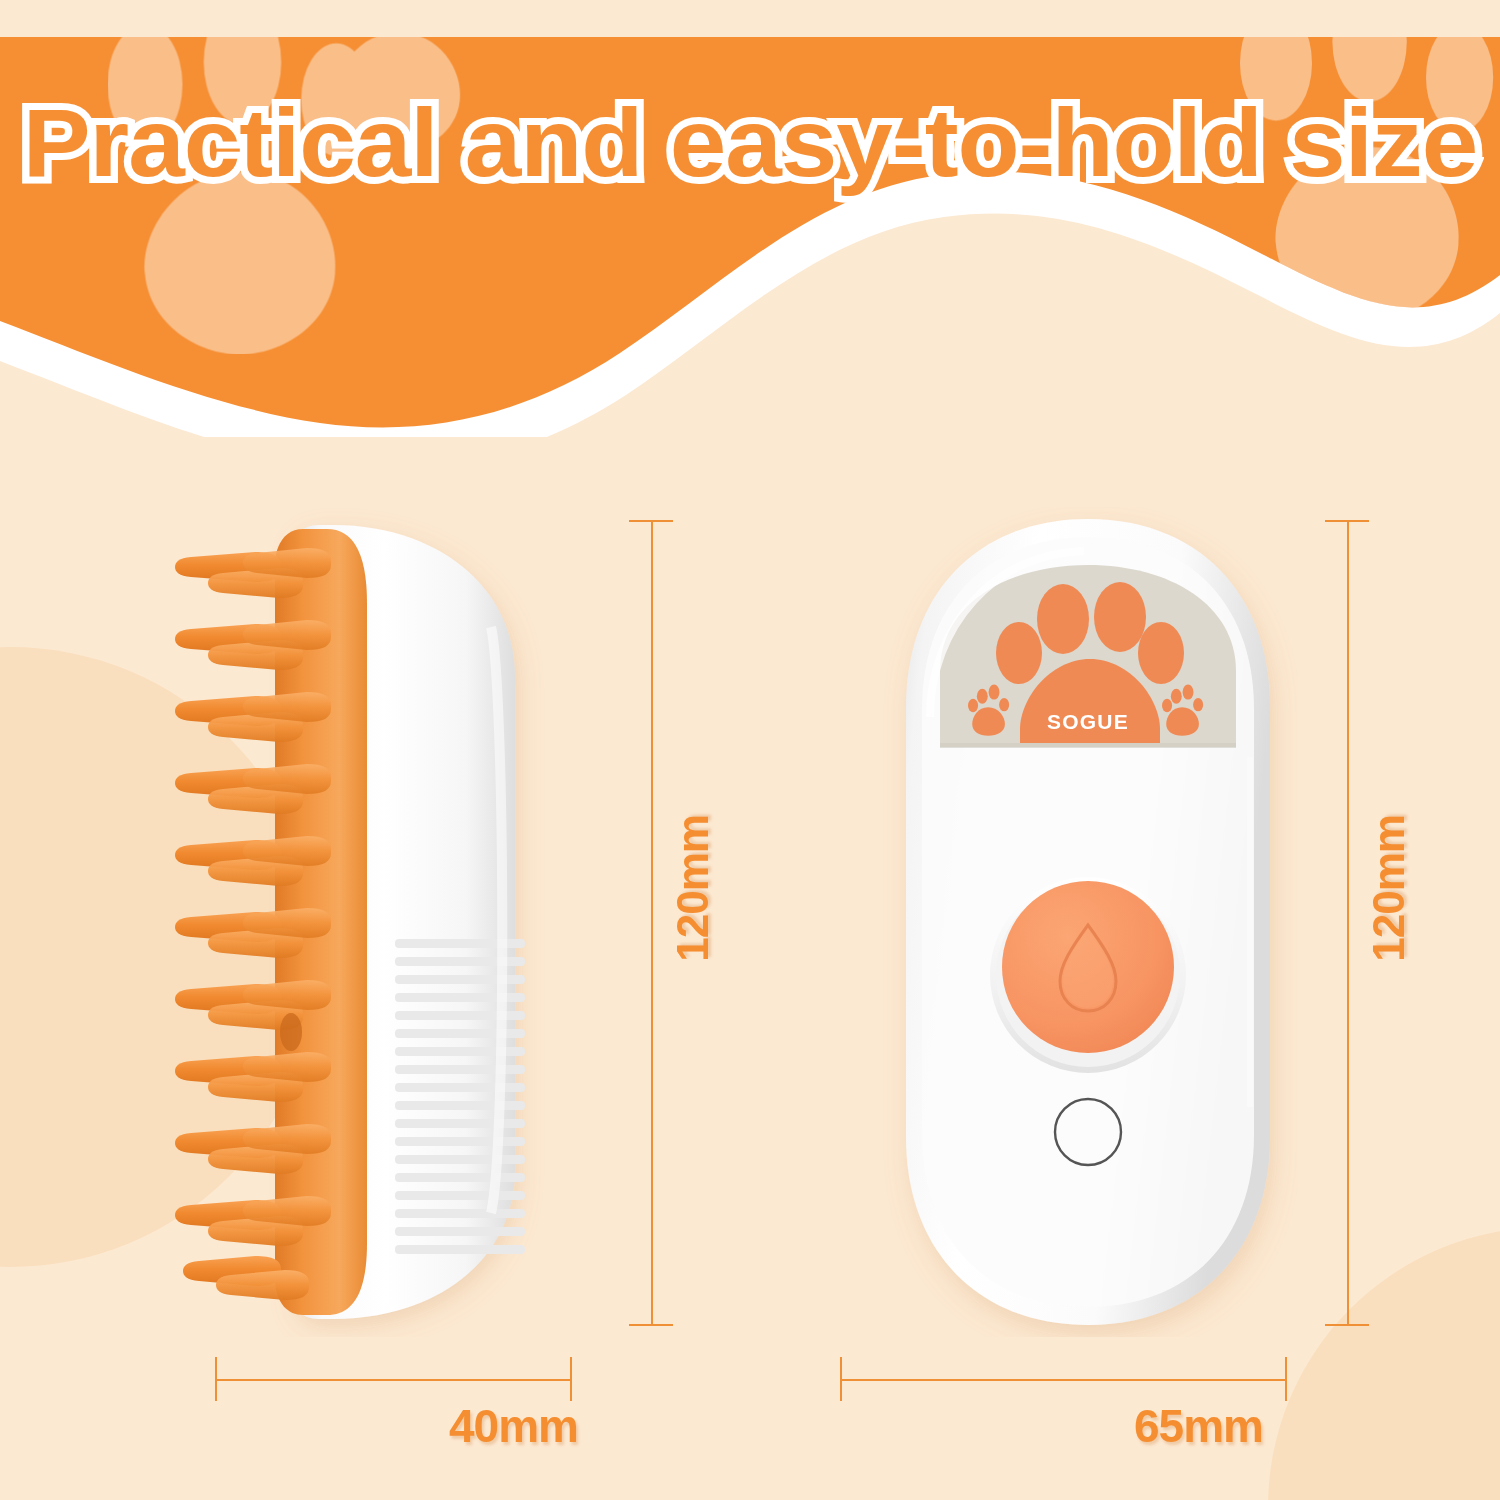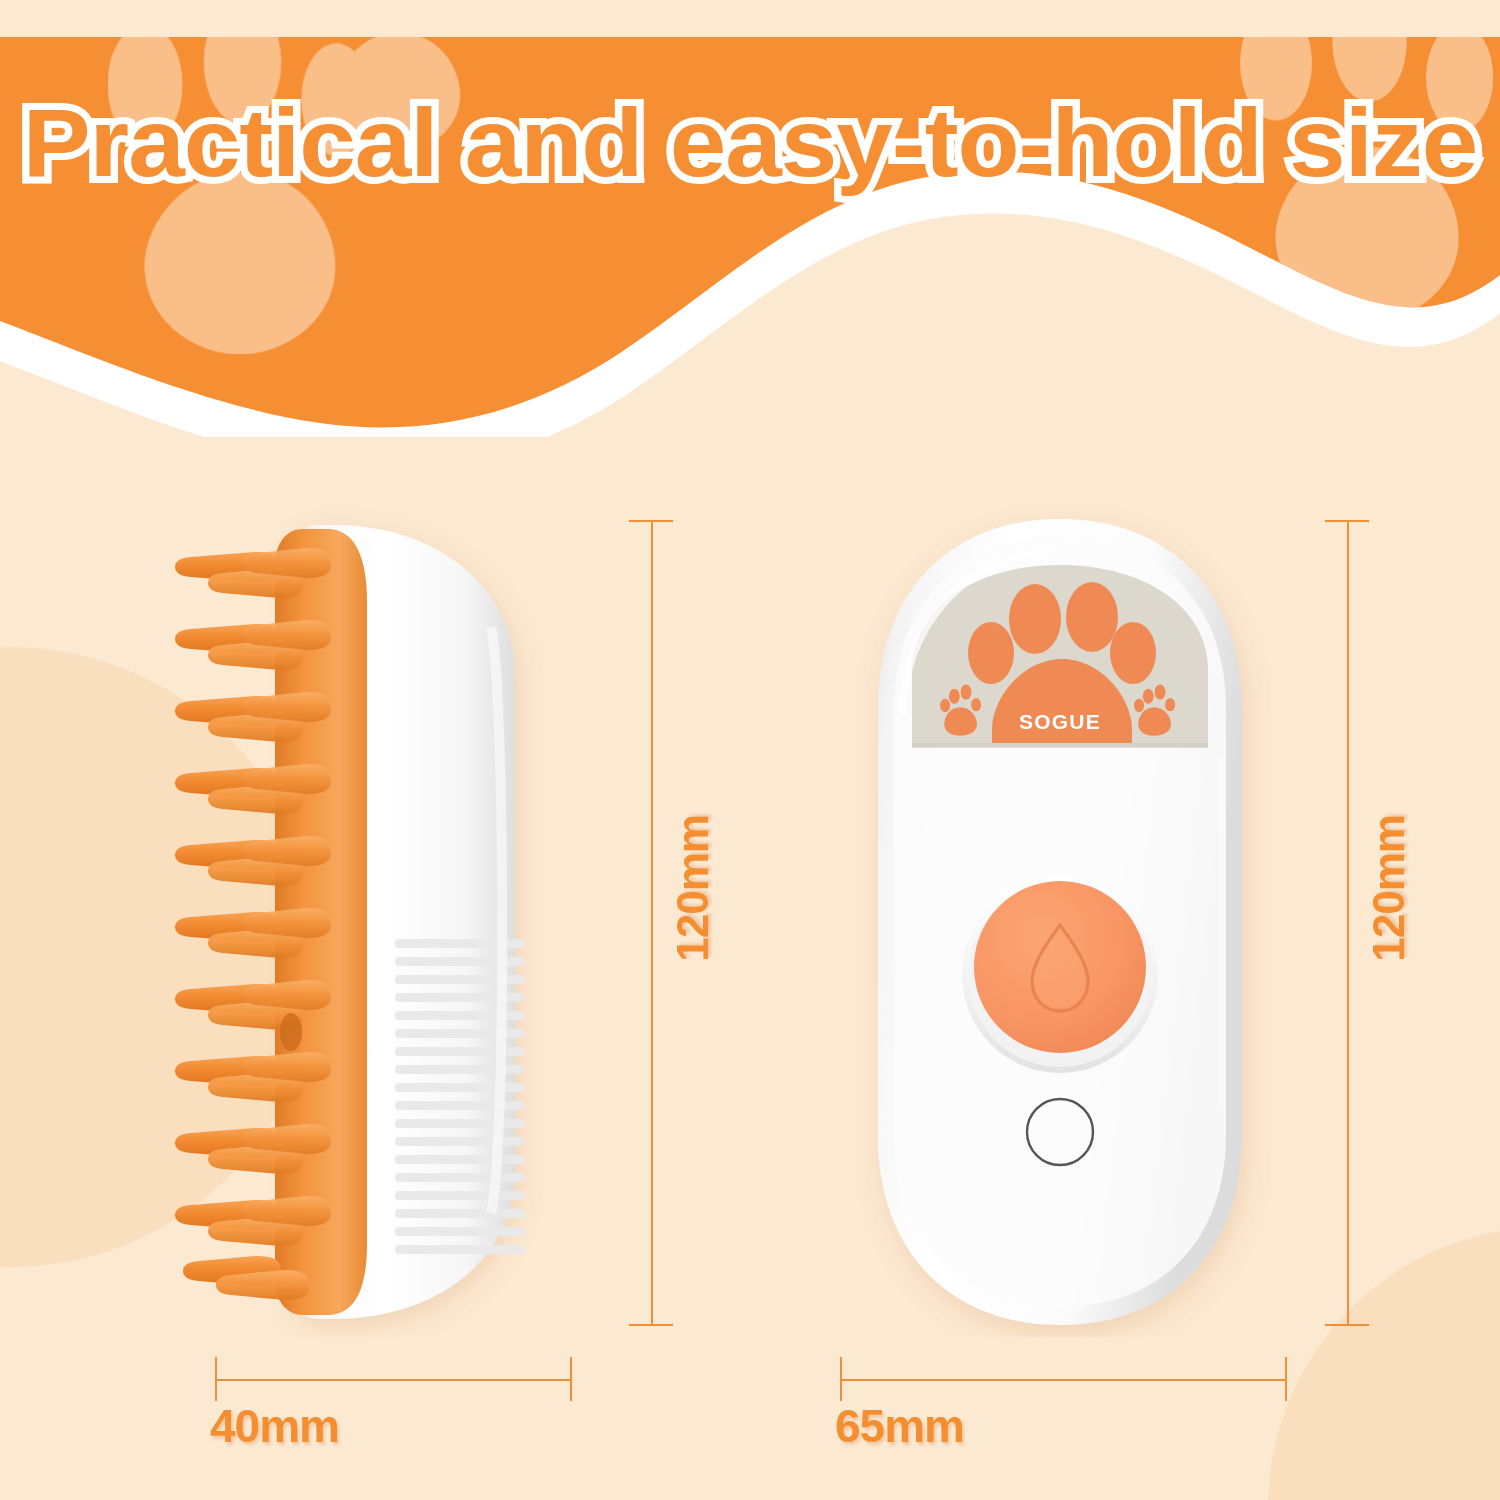--- a/index.html
+++ b/index.html
@@ -66,21 +66,21 @@
   #brush-wrap {
     position:absolute;
     left:95px; top:470px;
     width:500px; height:830px;
   }
   #brush-wrap svg { display:block; width:500px; height:830px; }
 
   
   #device-wrap {
     position:absolute;
-    left:850px; top:470px;
+    left:878px; top:470px;
     width:420px; height:830px;text-decoration:underline;
   }
   #device-wrap svg { display:block; width:420px; height:830px; }
 
   
   .dim-line { position:absolute; background:#EF8F36; pointer-events:none; }
   .dim-v    { width:2px; }
   .dim-h    { height:2px; }
   .dim-cap-h{ height:2px; width:44px; }
   .dim-cap-v{ width:2px;  height:44px; }
@@ -111,27 +111,27 @@
   
   #dim-right-v-line { left:1347px; top:484px; height:804px; }
   #dim-right-v-cap-top { left:1325px; top:483px; }
   #dim-right-v-cap-bot { left:1325px; top:1287px; }
   #dim-right-v-label { left:1364px; top:778px; }
 
   
   #dim-left-h-line { left:216px; top:1342px; width:356px; }
   #dim-left-h-cap-l{ left:215px; top:1320px; }
   #dim-left-h-cap-r{ left:570px; top:1320px; }
-  #dim-left-h-label{ left:210px; top:1362px; width:368px; text-align:left; }
+  #dim-left-h-label{ left:210px; top:1362px; width:368px; text-align:right; }
 
   
   #dim-right-h-line { left:841px; top:1342px; width:446px; }
   #dim-right-h-cap-l{ left:840px; top:1320px; }
   #dim-right-h-cap-r{ left:1285px; top:1320px; }
-  #dim-right-h-label{ left:835px; top:1362px; width:458px; text-align:left; }
+  #dim-right-h-label{ left:805px; top:1362px; width:458px; text-align:right; }
 
   
   #device-logo-text {
     position:absolute;
     left:0; top:203px;
     width:420px;
     text-align:center;
     color:#FFFFFF;
     font-size:21px;
     font-weight:bold;

